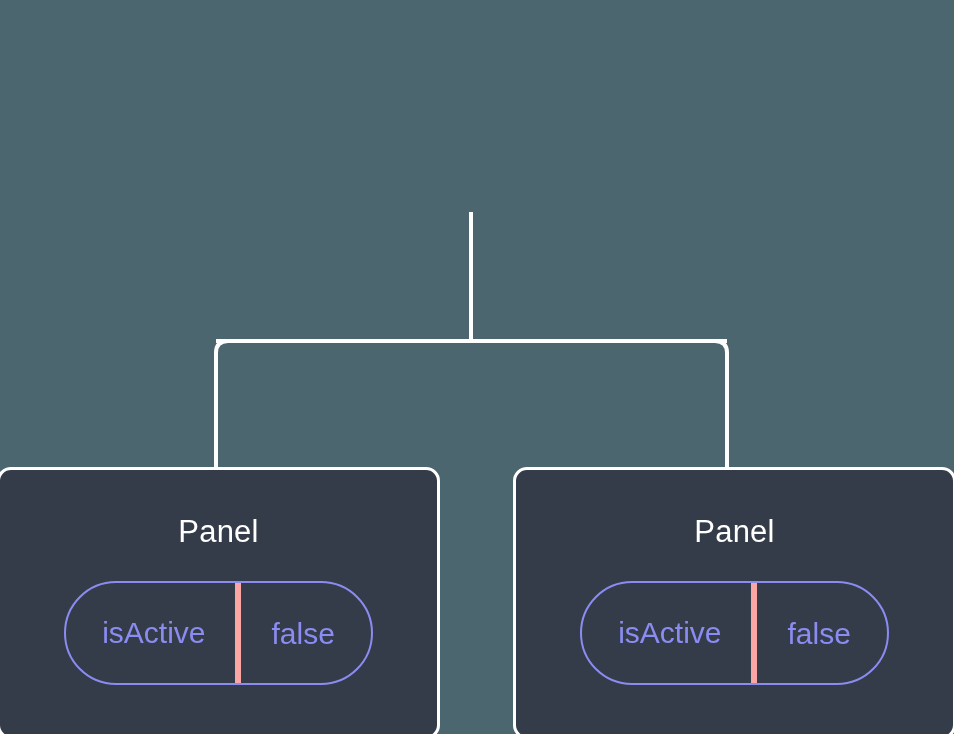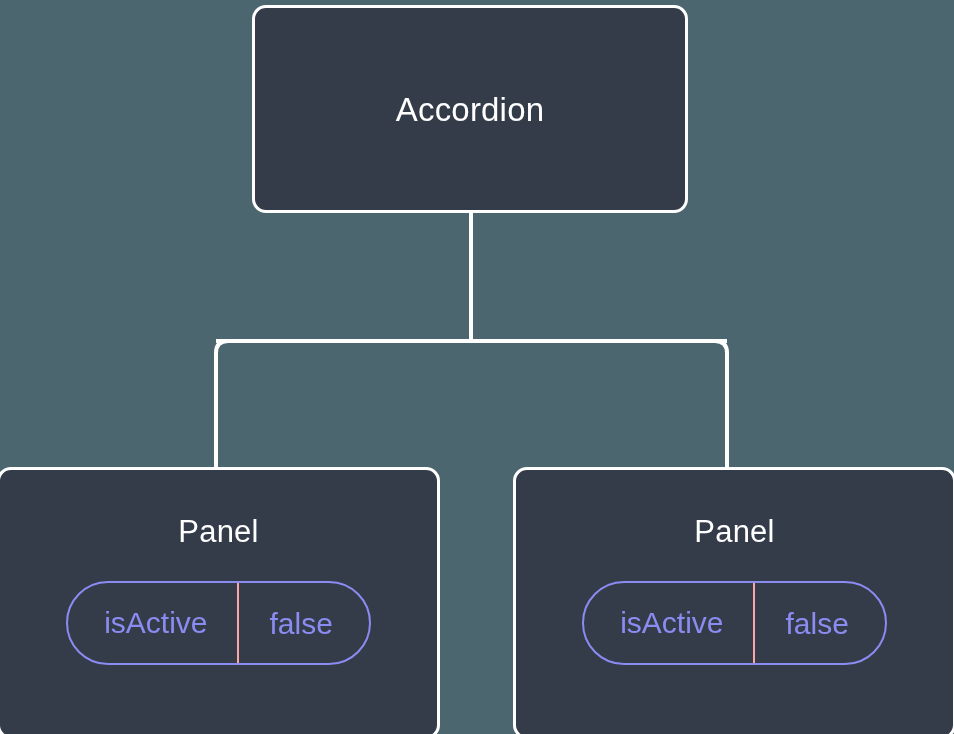--- a/index.html
+++ b/index.html
@@ -77,40 +77,40 @@
     letter-spacing: 0.2px;
   }
 
   
   .prop-pill {
     margin-top: 34px;
     display: flex;
     align-items: stretch;
     border: 2px solid #8b8cf2;
     border-radius: 999px;
-    height: 84px;
+    height: 104px;
     box-sizing: border-box;
     background: transparent;
   }
   .prop-key,
   .prop-val {
     display: flex;
     align-items: center;
     justify-content: center;
     color: #8b8cf2;
     font-size: 30px;
     line-height: 1;
     box-sizing: border-box;
   }
   .prop-key {
     padding: 0 30px 0 36px;
   }
   .prop-val {
     padding: 2px 36px 0 30px;
-    border-left: 2px solid #fca5a5;
+    border-left: 6px solid #fca5a5;
   }
 </style>
 </head>
 <body>
 
 <div id="canvas">
 
   <svg id="connectors" viewBox="0 0 954 734" width="954" height="734" fill="none">
     <path d="M 471 212
              L 471 341
@@ -119,23 +119,20 @@
     <path d="M 471 341
              L 228 341
              Q 216 341 216 353
              L 216 470" stroke="#ffffff" stroke-width="4" fill="none" stroke-linecap="butt"></path>
     <path d="M 471 341
              L 715 341
              Q 727 341 727 353
              L 727 470" stroke="#ffffff" stroke-width="4" fill="none" stroke-linecap="butt"></path>
   </svg>
 
-  <div class="node" id="node-accordion">
-    <span class="node-title-root">Accordion</span>
-  </div>
 
   <div class="node node-panel" id="node-panel-0">
     <span class="node-title">Panel</span>
     <div class="prop-pill">
       <span class="prop-key">isActive</span>
       <span class="prop-val">false</span>
     </div>
   </div>
 
   <div class="node node-panel" id="node-panel-1">

